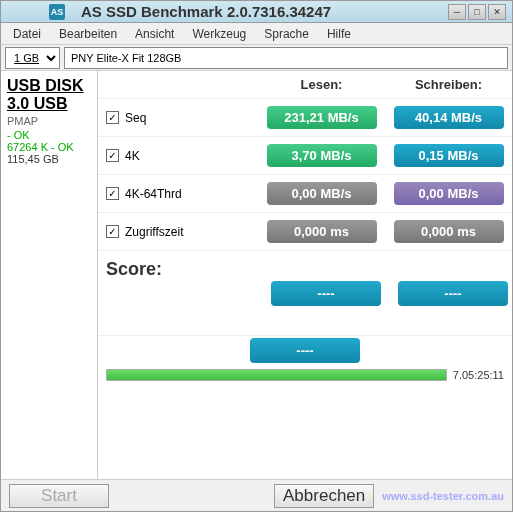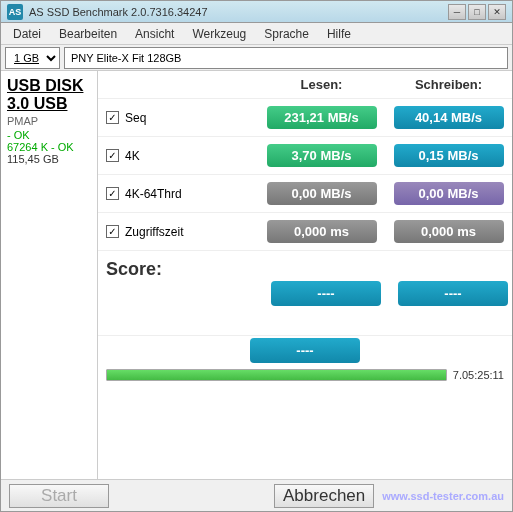--- a/index.html
+++ b/index.html
@@ -1,23 +1,23 @@
 <!DOCTYPE html>
 <html><head>
   <meta charset="utf-8">
   <style>
     * { box-sizing: border-box; margin: 0; padding: 0; }
     body { font-family: 'Segoe UI', Tahoma, Arial, sans-serif; font-size: 12px; background: #f0f0f0; }
 
     .window { width: 513px; height: 512px; background: #f0f0f0; border: 1px solid #999; display: flex; flex-direction: column; }
 
     .title-bar { background: linear-gradient(to bottom, #d0e8f0, #b8d8e8); height: 22px; display: flex; align-items: center; justify-content: space-between; padding: 0 6px; border-bottom: 1px solid #999; }
-    .title-bar-left { display: flex; align-items: center; gap: 6px; }
+    .title-bar-left { display: flex; align-items: center; gap: 16px; margin-left: 42px; }
     .title-icon { width: 16px; height: 16px; background: #2288aa; border-radius: 2px; display: flex; align-items: center; justify-content: center; font-size: 9px; color: white; font-weight: bold; }
-    .title-text { font-size: 11px; color: #333; font-weight: normal; }
+    .title-text { font-size: 15px; color: #333; font-weight: bold; }
     .title-controls { display: flex; gap: 2px; }
     .title-btn { width: 18px; height: 16px; background: linear-gradient(to bottom, #e8e8e8, #c8c8c8); border: 1px solid #999; display: flex; align-items: center; justify-content: center; font-size: 9px; cursor: pointer; color: #333; }
 
     .menu-bar { background: #f0f0f0; height: 22px; display: flex; align-items: center; padding: 0 4px; border-bottom: 1px solid #ccc; gap: 2px; }
     .menu-item { padding: 10px 8px; font-size: 12px; color: #333; cursor: pointer; }
 
     .toolbar { background: #f0f0f0; height: 26px; display: flex; align-items: center; padding: 2px 4px; border-bottom: 1px solid #ccc; gap: 4px; }
     .disk-select { width: 190px; height: 22px; border: 1px solid #888; background: white; padding: 0 4px; font-size: 11px; }
     .size-select { width: 55px; height: 22px; border: 1px solid #888; background: white; padding: 0 4px; font-size: 11px; text-decoration: underline; }
     .disk-name { flex: 1; height: 22px; border: 1px solid #888; background: white; padding: 0 6px; font-size: 11px; display: flex; align-items: center; }

